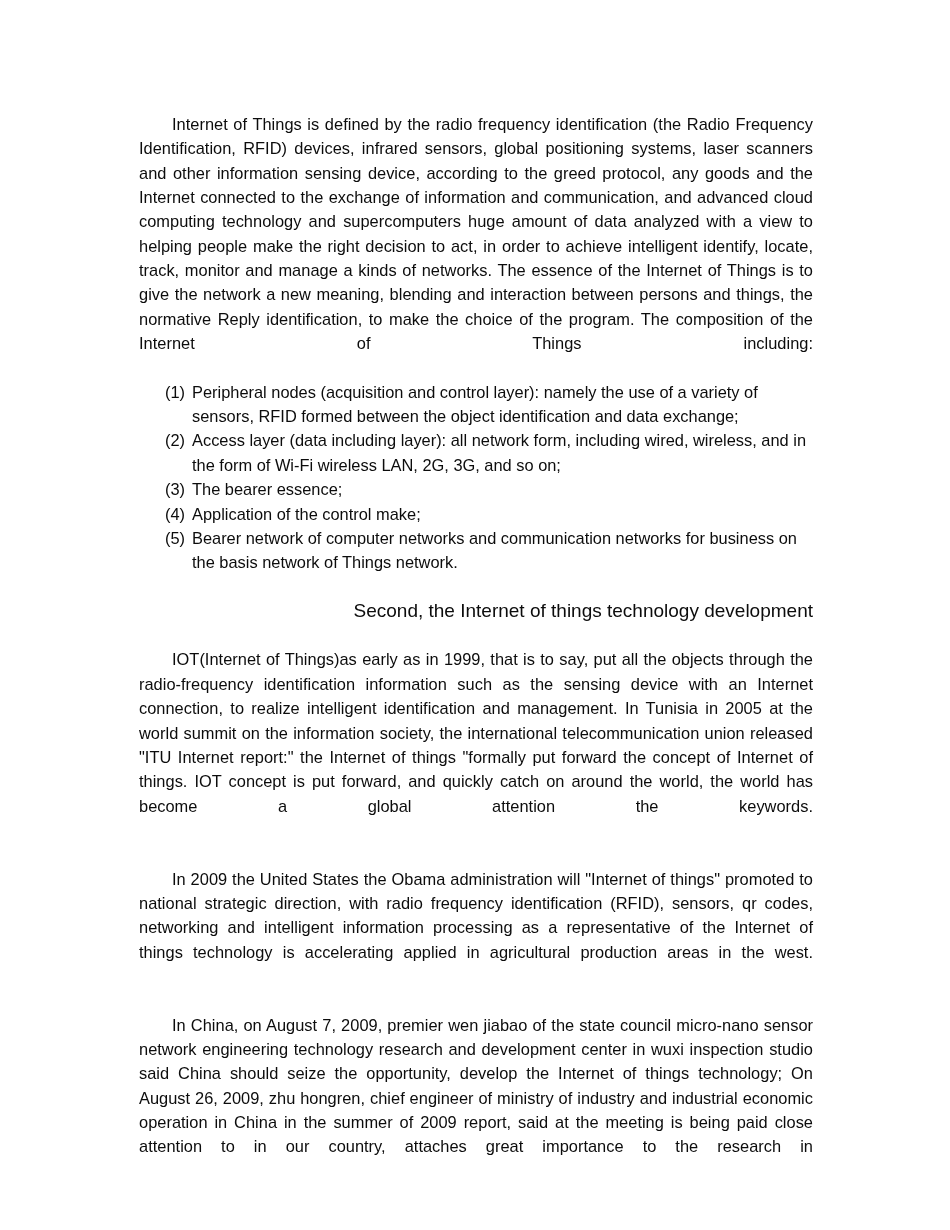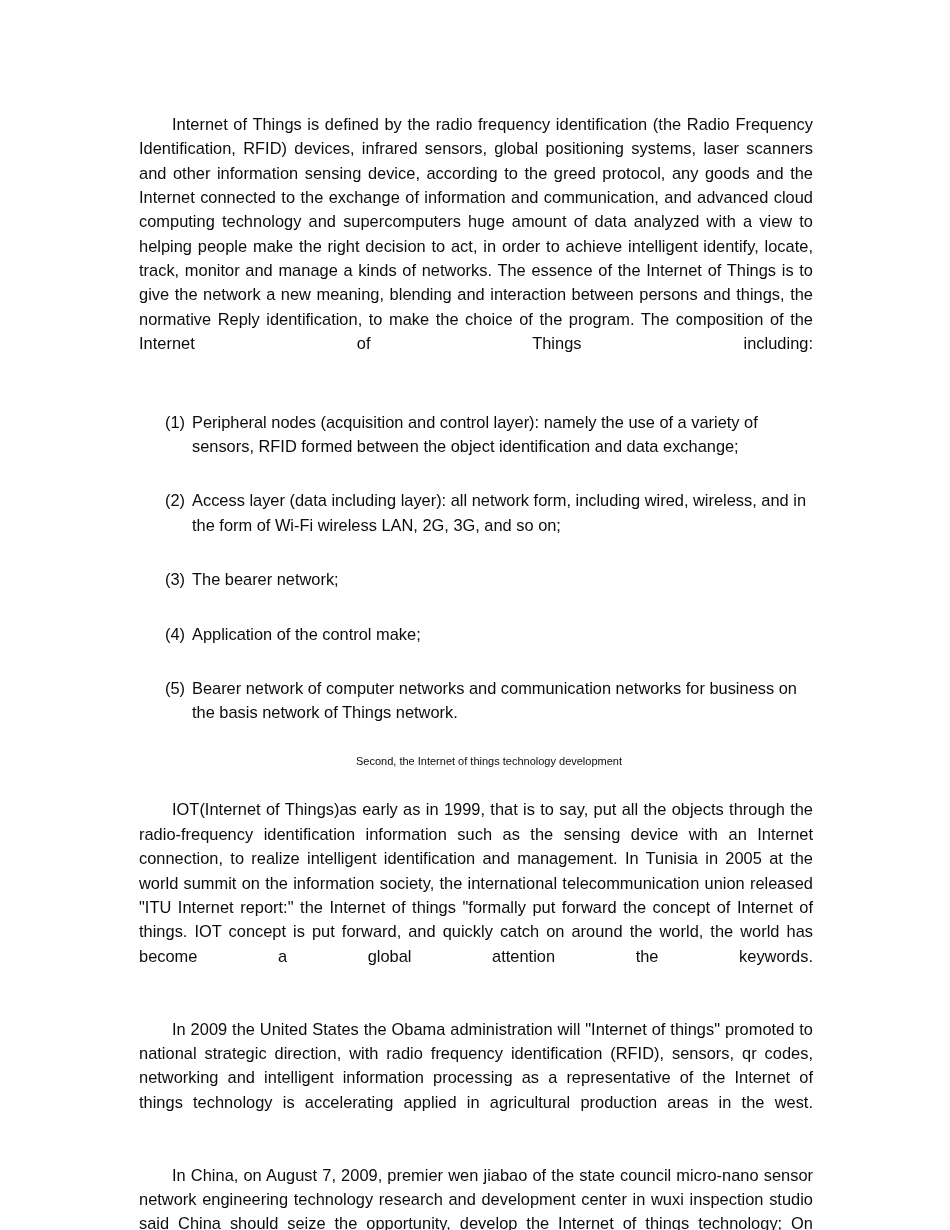--- a/index.html
+++ b/index.html
@@ -70,31 +70,30 @@
   }
   .list-marker {
     position: absolute;
     left: 0;
     top: 0;
     width: 27px;
     text-align: left;
   }
   .list-text {
     display: block;
-    margin-top: 30px;
   }
 
   
   .section-heading {
     margin: 0;
-    font-size: 11px;
+    font-size: 19px;
     line-height: 24.35px;
     color: #0c0c0c;
     text-indent: 26px;
-    text-align: center;
+    text-align: right;
   }
 
   
   .para::after {
     content: "";
     display: inline-block;
     width: 100%;
   }
 </style>
 </head>
@@ -113,21 +112,21 @@
         <span class="list-text">Peripheral nodes (acquisition and control layer): namely the use of a variety of sensors, RFID formed between the object identification and data exchange;</span>
       </li>
 
       <li class="list-item">
         <span class="list-marker">(2)</span>
         <span class="list-text">Access layer (data including layer): all network form, including wired, wireless, and in the form of Wi-Fi wireless LAN, 2G, 3G, and so on;</span>
       </li>
 
       <li class="list-item">
         <span class="list-marker">(3)</span>
-        <span class="list-text">The bearer network;</span>
+        <span class="list-text">The bearer essence;</span>
       </li>
 
       <li class="list-item">
         <span class="list-marker">(4)</span>
         <span class="list-text">Application of the control make;</span>
       </li>
 
       <li class="list-item">
         <span class="list-marker">(5)</span>
         <span class="list-text">Bearer network of computer networks and communication networks for business on the basis network of Things network.</span>

